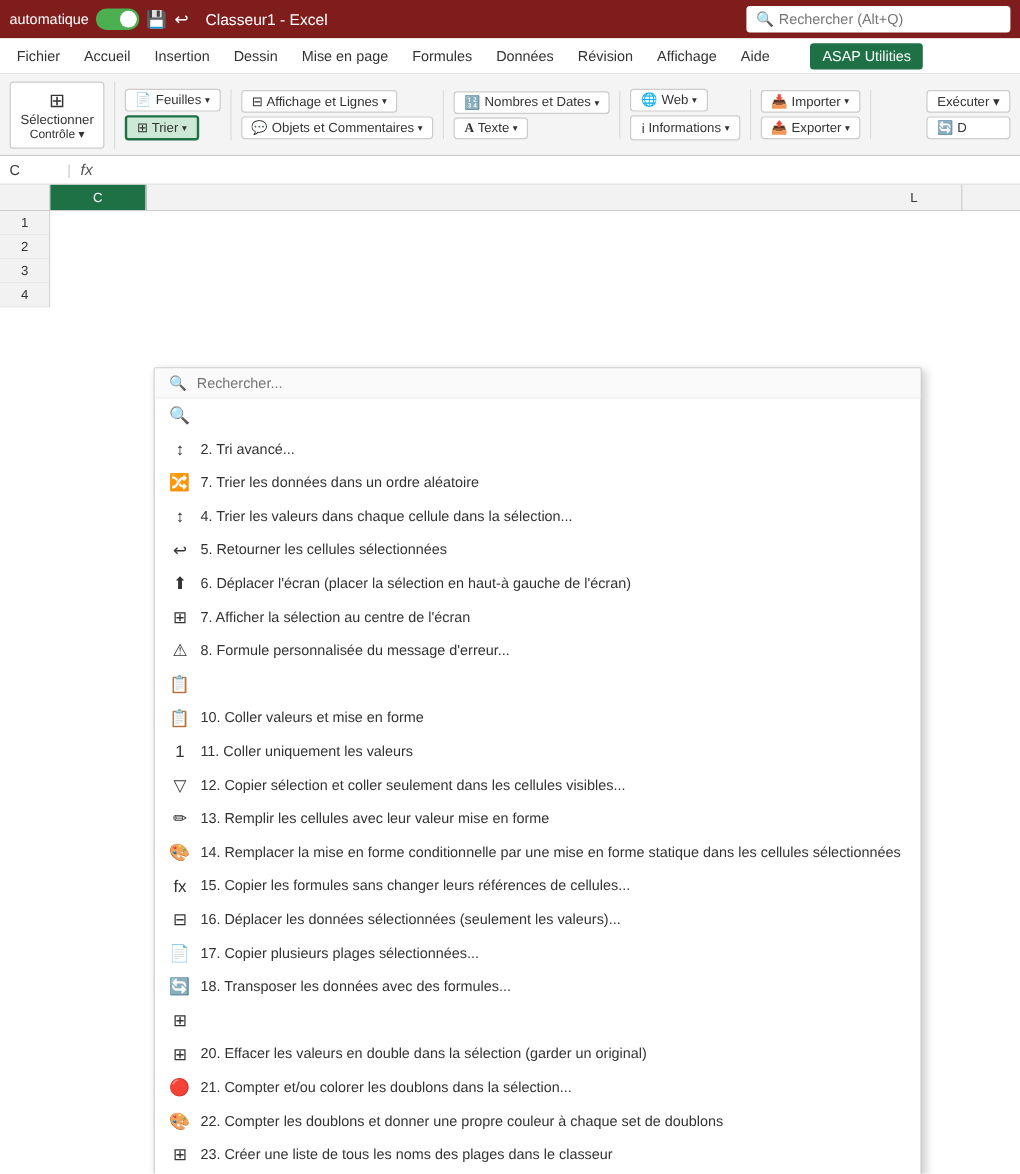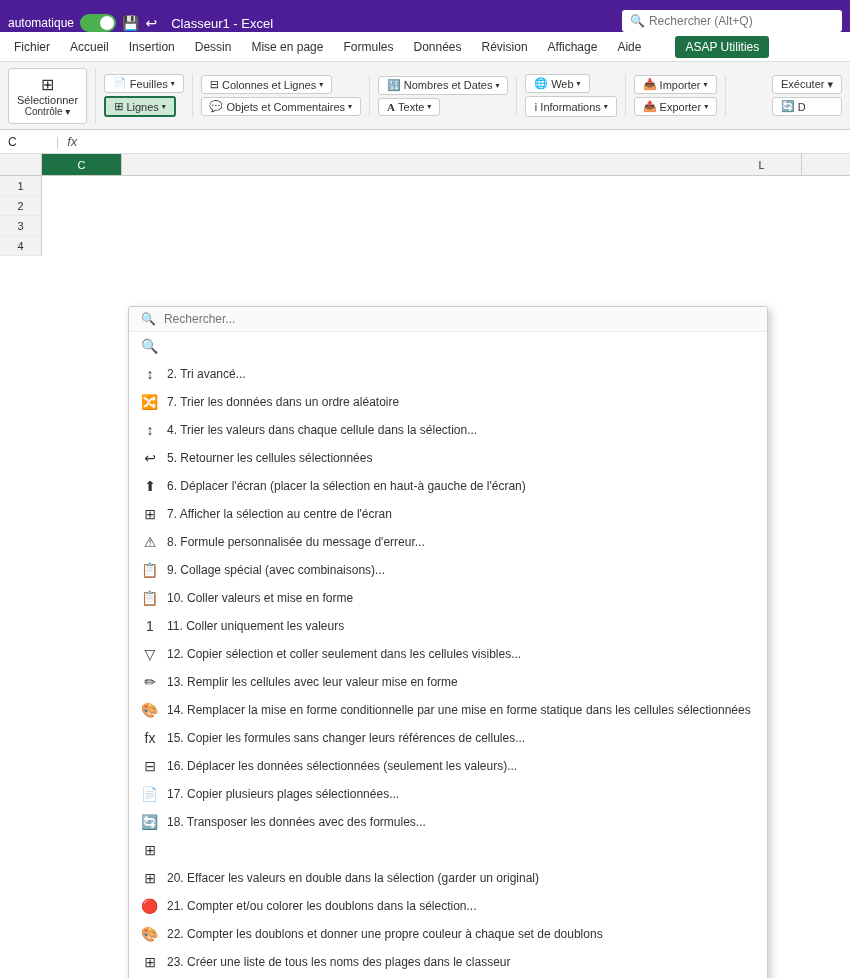--- a/index.html
+++ b/index.html
@@ -1,23 +1,23 @@
 <!DOCTYPE html>
 <html><head>
   <meta charset="utf-8">
   <style>
     * { margin: 0; padding: 0; box-sizing: border-box; }
     body { font-family: 'Segoe UI', Arial, sans-serif; font-size: 12px; background: #fff; width: 850px; height: 978px; overflow: hidden; }
 
     
     .title-bar {
-      background: #4c1d95;
+      background: #7f1d1d;
       height: 32px;
       display: flex;
-      align-items: flex-end;
+      align-items: center;
       padding: 0 8px;
       gap: 8px;
     }
     .title-bar-left { display: flex; align-items: center; gap: 6px; flex: 1; }
     .toggle-pill {
       background: #4caf50; border-radius: 10px; width: 36px; height: 18px; display: flex; align-items: center; padding: 2px;
     }
     .toggle-knob { background: #fff; border-radius: 50%; width: 14px; height: 14px; margin-left: auto; }
     .title-bar-icon { color: #fff; font-size: 14px; cursor: pointer; }
     .search-bar {
@@ -143,31 +143,31 @@
     <div class="ribbon-row">
       <button class="ribbon-btn">
         <span>📄</span>
         <span>Feuilles</span>
         <span class="caret">▾</span>
       </button>
     </div>
     <div class="ribbon-row">
       <button class="ribbon-btn active-btn">
         <span>⊞</span>
-        <span>Lignes</span>
+        <span>Trier</span>
         <span class="caret">▾</span>
       </button>
     </div>
   </div>
 
   <div class="ribbon-section">
     <div class="ribbon-row">
       <button class="ribbon-btn">
         <span>⊟</span>
-        <span>Colonnes et Lignes</span>
+        <span>Affichage et Lignes</span>
         <span class="caret">▾</span>
       </button>
     </div>
     <div class="ribbon-row">
       <button class="ribbon-btn">
         <span>💬</span>
         <span>Objets et Commentaires</span>
         <span class="caret">▾</span>
       </button>
     </div>
@@ -294,21 +294,20 @@
         <div class="dropdown-item">
           <span class="item-icon">⊞</span>
           <span class="item-text">7. Afficher la sélection au centre de l'écran</span>
         </div>
         <div class="dropdown-item">
           <span class="item-icon">⚠</span>
           <span class="item-text">8. Formule personnalisée du message d'erreur...</span>
         </div>
         <div class="dropdown-item">
           <span class="item-icon">📋</span>
-          <span class="item-text">9. Collage spécial (avec combinaisons)...</span>
         </div>
         <div class="dropdown-item">
           <span class="item-icon">📋</span>
           <span class="item-text">10. Coller valeurs et mise en forme</span>
         </div>
         <div class="dropdown-item">
           <span class="item-icon">1</span>
           <span class="item-text">11. Coller uniquement les valeurs</span>
         </div>
         <div class="dropdown-item">

